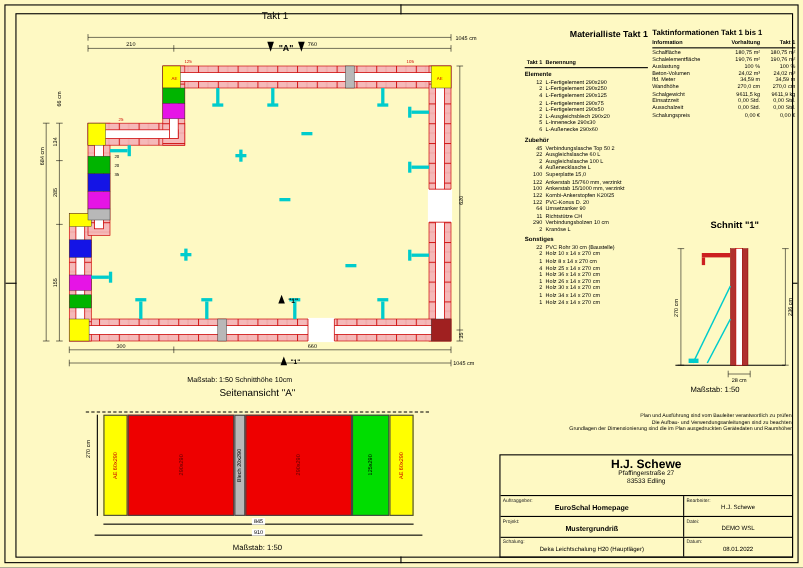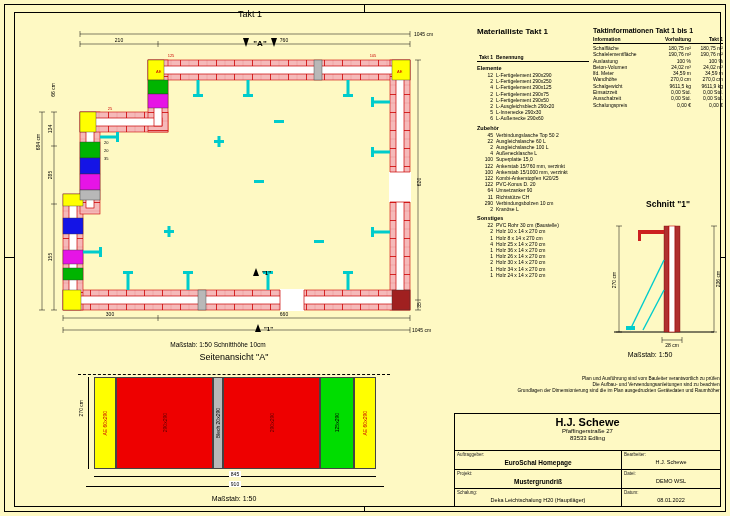--- a/index.html
+++ b/index.html
@@ -6,21 +6,21 @@
   .sheet{position:relative;width:730px;height:516px;background:#fef9c3;
          font-family:"Liberation Sans",sans-serif;color:#000;overflow:hidden;}
   .abs{position:absolute;}
   .frame-outer{position:absolute;inset:4px;border:1px solid #000;}
   .frame-inner{position:absolute;left:14px;top:12px;right:9px;bottom:9px;border:1px solid #000;}
   .tick{position:absolute;background:#000;}
   .plan-title{left:195px;top:9px;width:110px;text-align:center;font-size:9px;}
   .plan-svg{left:18px;top:22px;width:452px;height:334px;}
   
   .material{left:477px;top:27px;width:112px;}
-  .mat-title{font-size:8px;font-weight:bold;text-align:left;margin-bottom:18px;}
+  .mat-title{font-size:8px;font-weight:bold;text-align:right;margin-bottom:18px;}
   .mat-colhead{display:flex;font-size:5px;font-weight:bold;border-bottom:1px solid #000;padding-bottom:1px;margin-bottom:1px;}
   .mat-row{display:flex;font-size:5px;line-height:6.2px;}
   .mat-qty{width:16px;text-align:right;margin-right:3px;flex:none;}
   .mat-label{flex:1;}
   .mat-gh{font-size:5.5px;font-weight:bold;margin-top:3px;line-height:7px;}
   
   .taktinfo{left:593px;top:27px;width:130px;}
   .ti-title{font-size:7px;font-weight:bold;margin-bottom:2px;}
   .ti-head{display:flex;font-size:5px;font-weight:bold;border-bottom:1px solid #000;padding-bottom:1px;margin-bottom:1px;}
   .ti-row{display:flex;font-size:5px;line-height:6.3px;}

